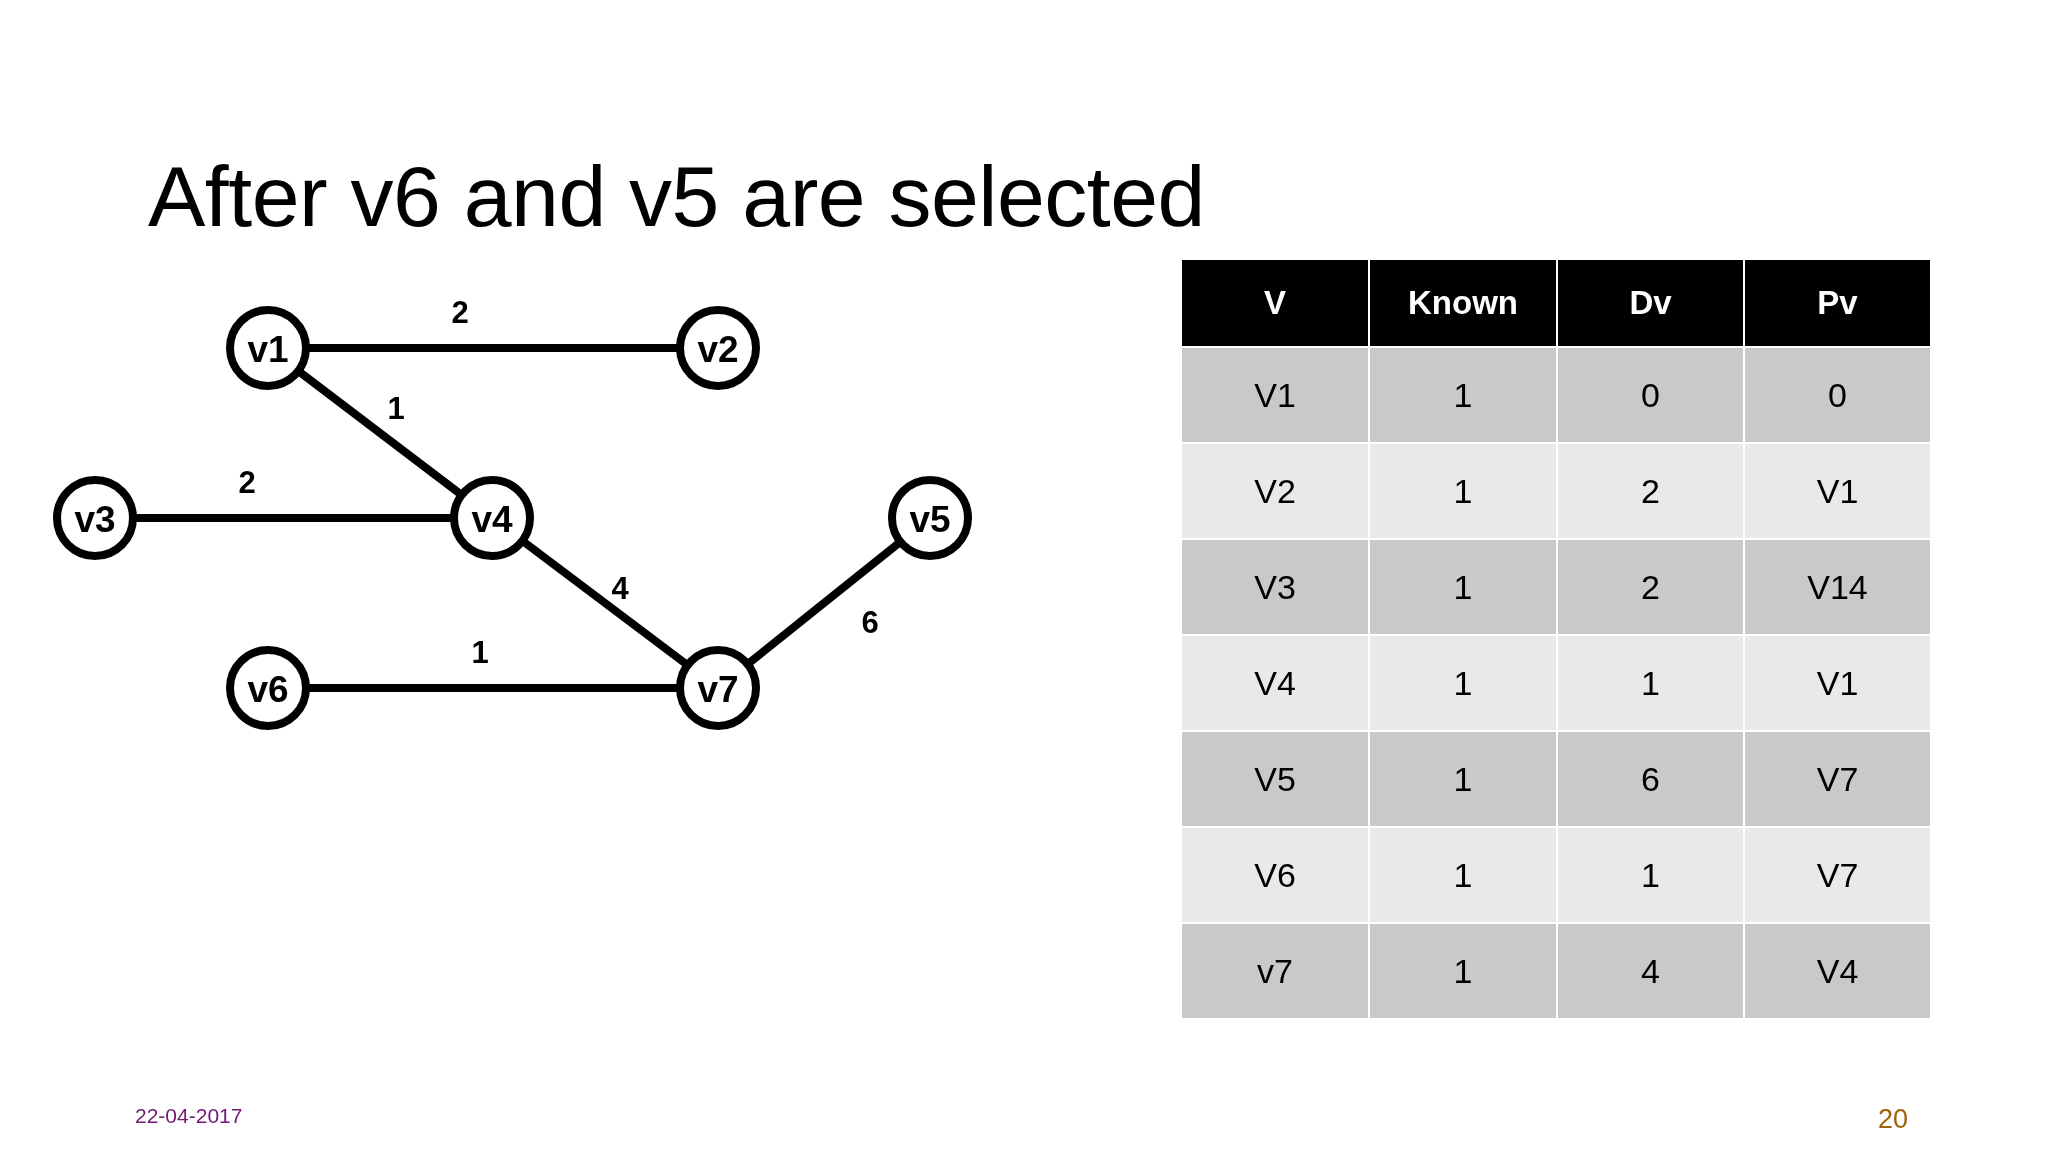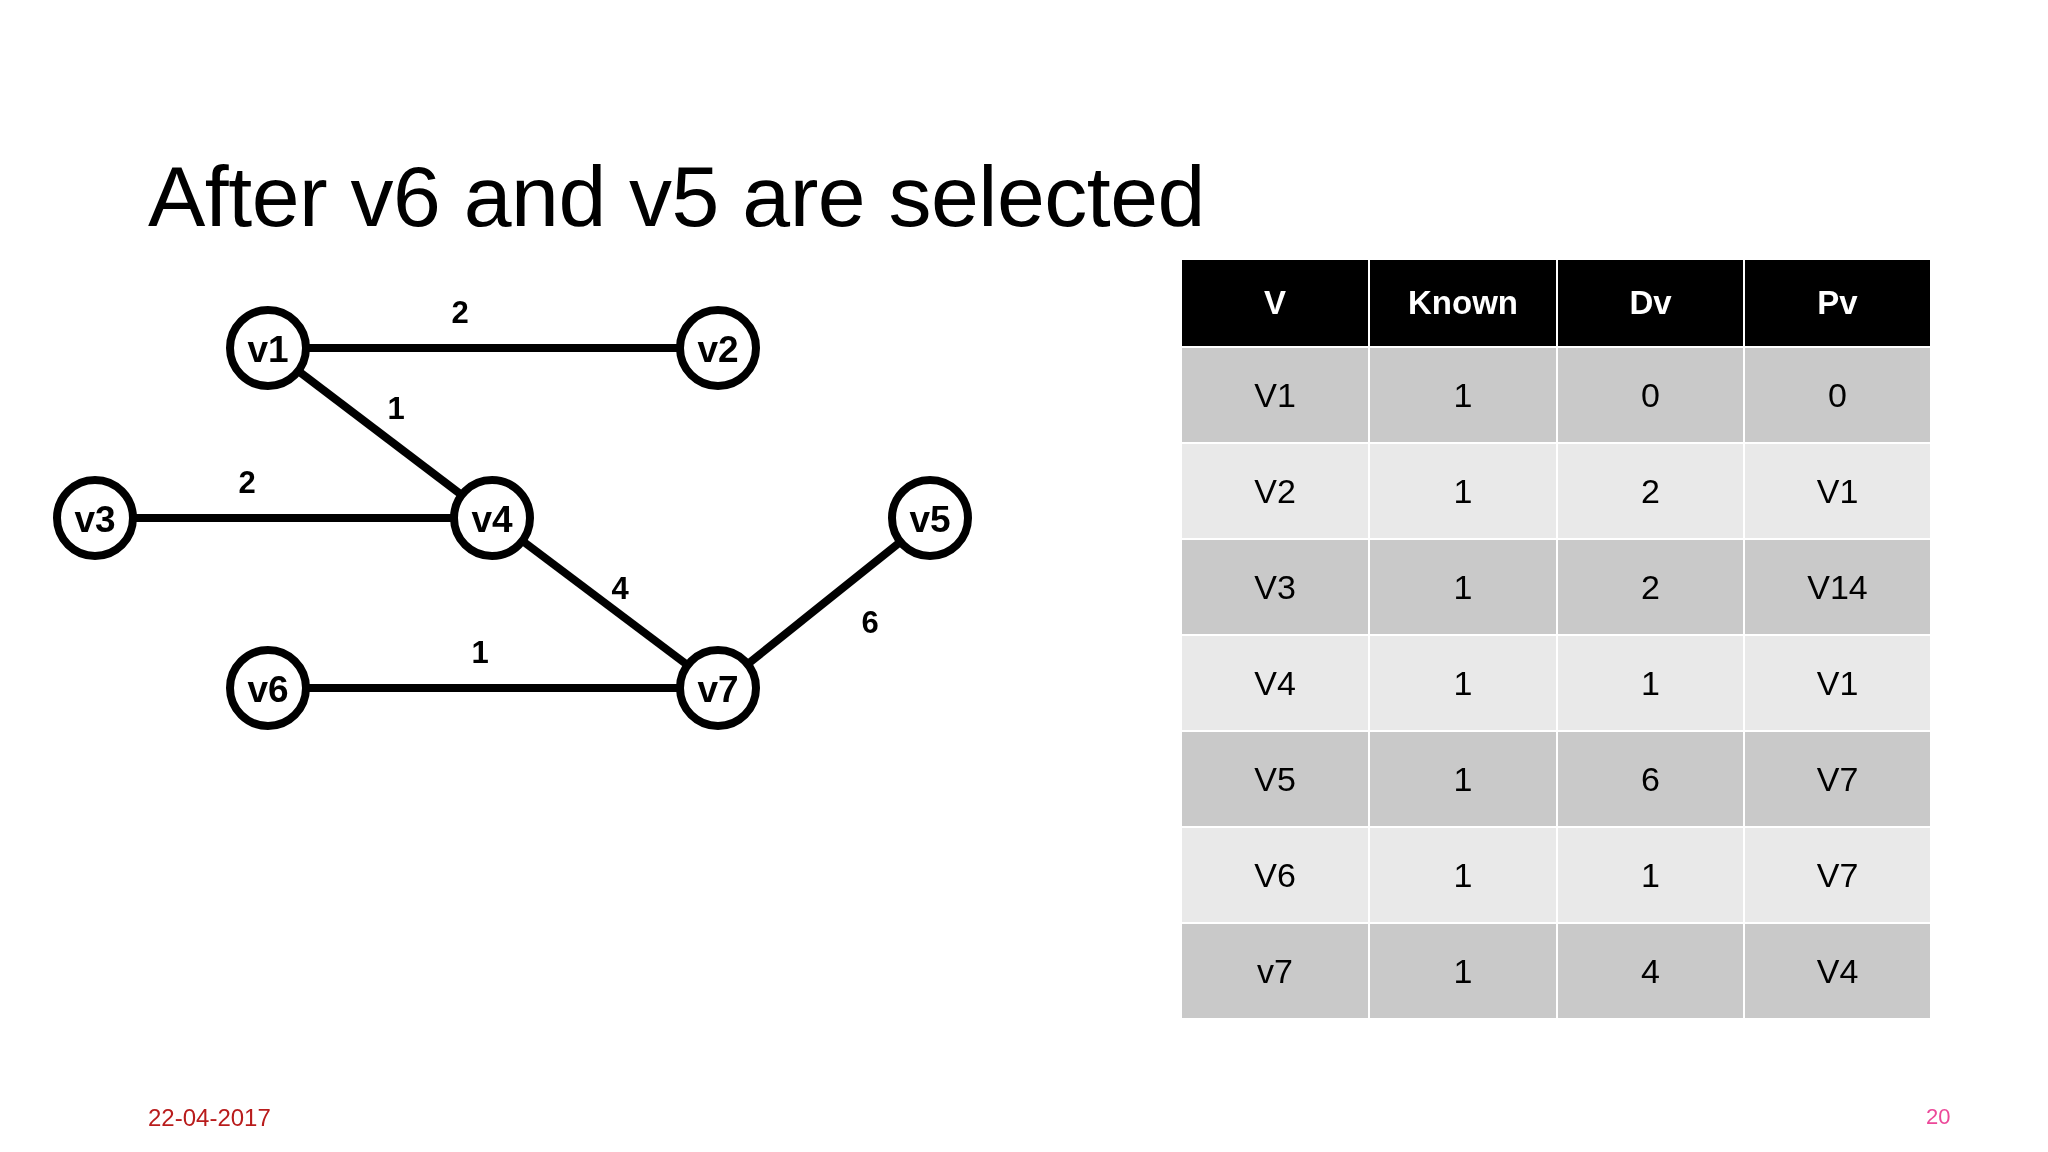--- a/index.html
+++ b/index.html
@@ -106,34 +106,33 @@
     vertical-align: middle;
     padding: 0;
     border: none;
   }
   #state-table tbody tr.row-odd  td { background: #c9c9c9; }
   #state-table tbody tr.row-even td { background: #e9e9e9; }
 
   
   #footer-date {
     position: absolute;
-    left: 148px;
+    left: 135px;
     top: 1104px;
-    font-size: 24px;
-    color: #b91c1c;
+    font-size: 21px;
+    color: #701a75;
     white-space: nowrap;
   }
   #footer-page {
     position: absolute;
     left: 1878px;
     top: 1104px;
-    font-size: 22px;
-    color: #ec4899;
+    font-size: 27px;
+    color: #a16207;
     white-space: nowrap;
-    margin-left: 48px;
   }
 </style>
 </head>
 <body>
 
 <h1 id="slide-title">After v6 and v5 are selected</h1>
 
 <div id="graph-panel">
   <svg id="graph-svg" viewBox="0 0 1080 560">
     <g id="graph-edges">

